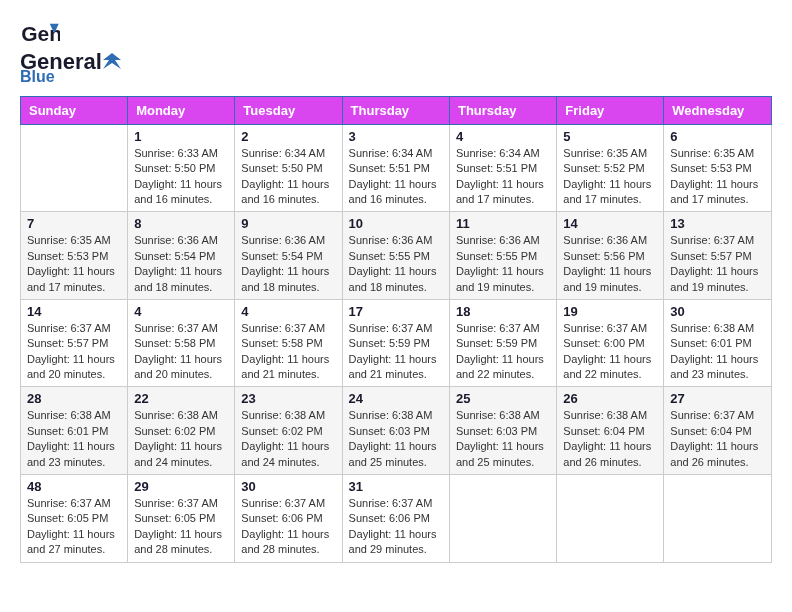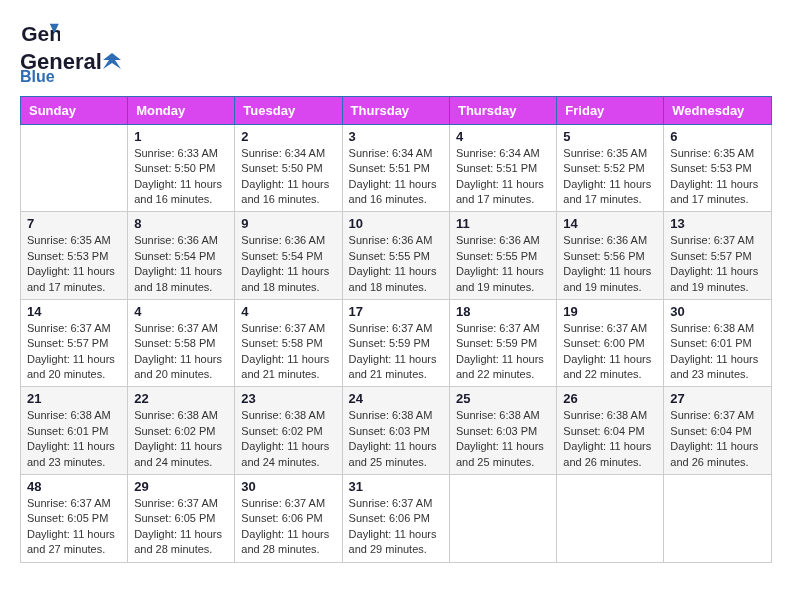--- a/index.html
+++ b/index.html
@@ -258,21 +258,21 @@
         <td>
           <span class="day-number">30</span>
           <div class="day-info" style="white-space: pre-line;">Sunrise: 6:38 AM
 Sunset: 6:01 PM
 Daylight: 11 hours
 and 23 minutes.</div>
         </td>
       </tr>
       <tr>
         <td>
-          <span class="day-number">21</span>
+          <span class="day-number">28</span>
           <div class="day-info" style="white-space: pre-line;">Sunrise: 6:38 AM
 Sunset: 6:01 PM
 Daylight: 11 hours
 and 23 minutes.</div>
         </td>
         <td>
           <span class="day-number">22</span>
           <div class="day-info" style="white-space: pre-line;">Sunrise: 6:38 AM
 Sunset: 6:02 PM
 Daylight: 11 hours

